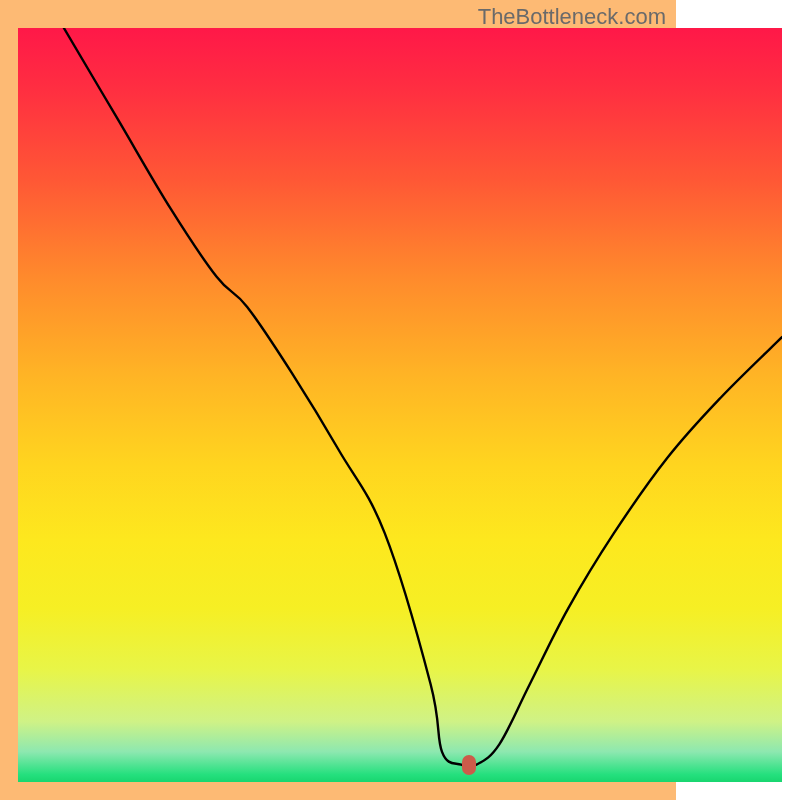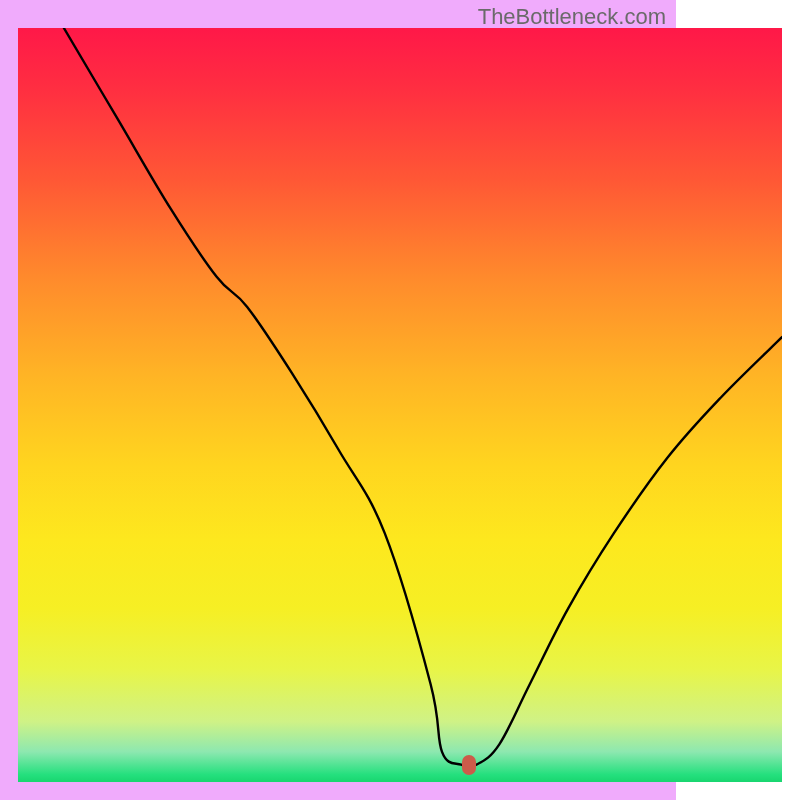--- a/index.html
+++ b/index.html
@@ -5,21 +5,21 @@
   body {
     margin: 0;
     padding: 0;
     background: #ffffff;
     font-family: Arial, Helvetica, sans-serif;
   }
   .chart-container {
     position: relative;
     width: 676px;
     height: 800px;
-    background: #f0abfc;
+    background: #fdba74;
   }
   .watermark {
     position: absolute;
     top: 4px;
     right: 10px;
     color: #6a6a6a;
     font-size: 22px;
     font-weight: 500;
     z-index: 10;
   }

